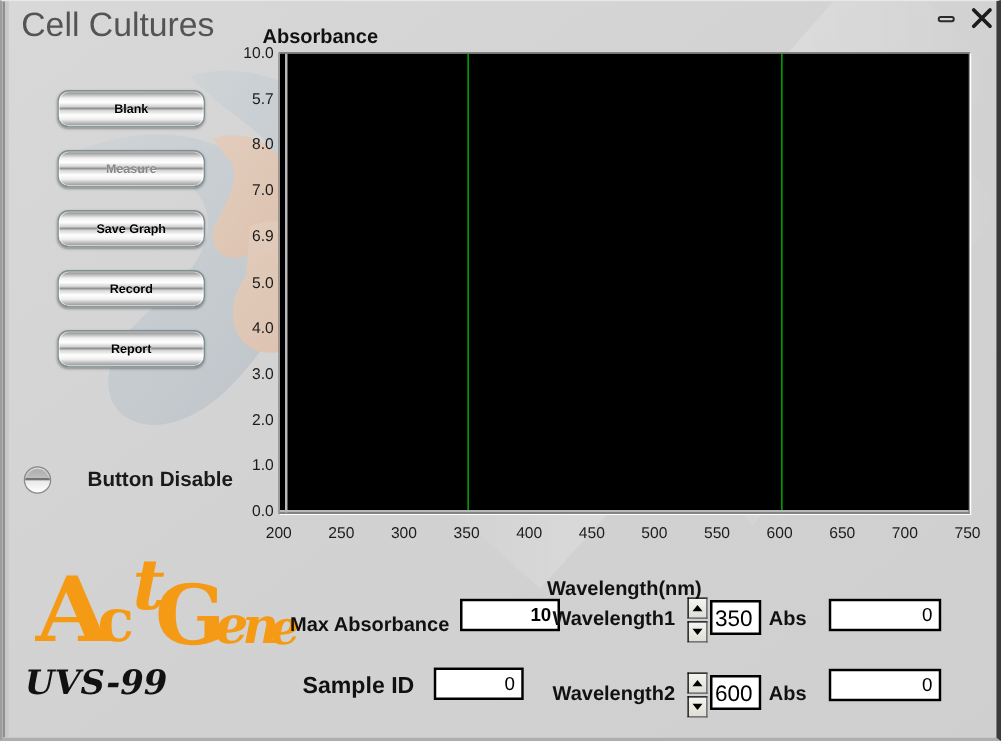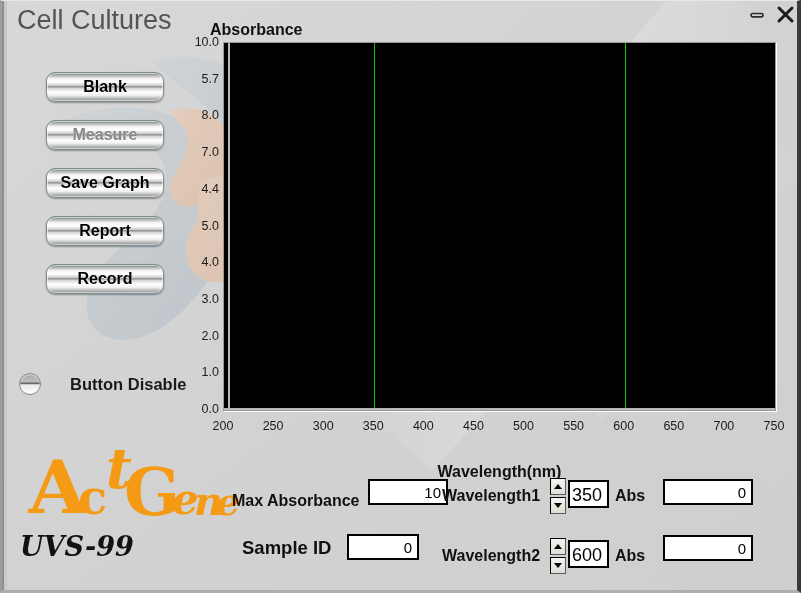--- a/index.html
+++ b/index.html
@@ -80,21 +80,21 @@
         #bdbdbd 90%,
         #8e8e8e 100%);
     box-shadow: 0 1px 2px rgba(0,0,0,.35), inset 0 0 0 1px rgba(255,255,255,.55);
     display: flex;
     align-items: center;
     justify-content: center;
   }
   .gbtn .lbl {
     position: relative;
     z-index: 3;
-    font-size: 16px;
+    font-size: 10px;
     font-weight: bold;
     color: #000;
     text-shadow: 0 1px 0 rgba(255,255,255,.9);
   }
   .gbtn.disabled .lbl { color: #878787; }
 
   
   .disable-row {
     position: absolute;
     left: 17px; top: 372px;
@@ -326,24 +326,24 @@
     <div class="gbtn">
         <span class="lbl">Blank</span>
       </div>
     <div class="gbtn disabled">
         <span class="lbl">Measure</span>
       </div>
     <div class="gbtn">
         <span class="lbl">Save Graph</span>
       </div>
     <div class="gbtn">
+        <span class="lbl">Record</span>
+      </div>
+    <div class="gbtn">
         <span class="lbl">Report</span>
-      </div>
-    <div class="gbtn">
-        <span class="lbl">Record</span>
       </div>
   </div>
 
   <div class="disable-row">
     <div class="led"></div>
     <div class="disable-label">Button Disable</div>
   </div>
 
   <div class="logo-wrap">
     <div class="logo-mark">
@@ -358,21 +358,21 @@
   </div>
   <div class="logo-model">UVS-99</div>
 
   <div class="chart-title">Absorbance</div>
 
   <div class="yaxis" id="yaxis">
       <div class="ytick" style="top: 0px;">10.0</div>
       <div class="ytick" style="top: 36.7px;">5.7</div>
       <div class="ytick" style="top: 73.4px;">8.0</div>
       <div class="ytick" style="top: 110.1px;">7.0</div>
-      <div class="ytick" style="top: 146.8px;">4.4</div>
+      <div class="ytick" style="top: 146.8px;">6.9</div>
       <div class="ytick" style="top: 183.5px;">5.0</div>
       <div class="ytick" style="top: 220.2px;">4.0</div>
       <div class="ytick" style="top: 256.9px;">3.0</div>
       <div class="ytick" style="top: 293.6px;">2.0</div>
       <div class="ytick" style="top: 330.3px;">1.0</div>
       <div class="ytick" style="top: 367px;">0.0</div>
     </div>
 
   <div class="plot-frame" id="plot">
 
@@ -392,21 +392,21 @@
       <div class="xtick" style="left: 300.545px;">500</div>
       <div class="xtick" style="left: 350.636px;">550</div>
       <div class="xtick" style="left: 400.727px;">600</div>
       <div class="xtick" style="left: 450.818px;">650</div>
       <div class="xtick" style="left: 500.909px;">700</div>
       <div class="xtick" style="left: 551px;">750</div>
     </div>
   <div class="xlabel">Wavelength(nm)</div>
 
   <div class="ctl-label" style="left:230px; top:491px;">Max Absorbance</div>
-  <div class="field" style="left:366px; top:478px; width:80px;">10</div>
+  <div class="field" style="left:366px; top:478px; width:80px;font-weight:bold;">10</div>
 
   <div class="ctl-label big" style="left:240px; top:536px;">Sample ID</div>
   <div class="field" style="left:345px; top:533px; width:72px;">0</div>
 
   <div class="ctl-label" style="left:440px; top:486px;">Wavelength1</div>
   <div class="spinner" style="left:548px; top:477px;">
     <div class="sp-btn">
         <i class="tri up"></i>
       </div>
     <div class="sp-btn">

